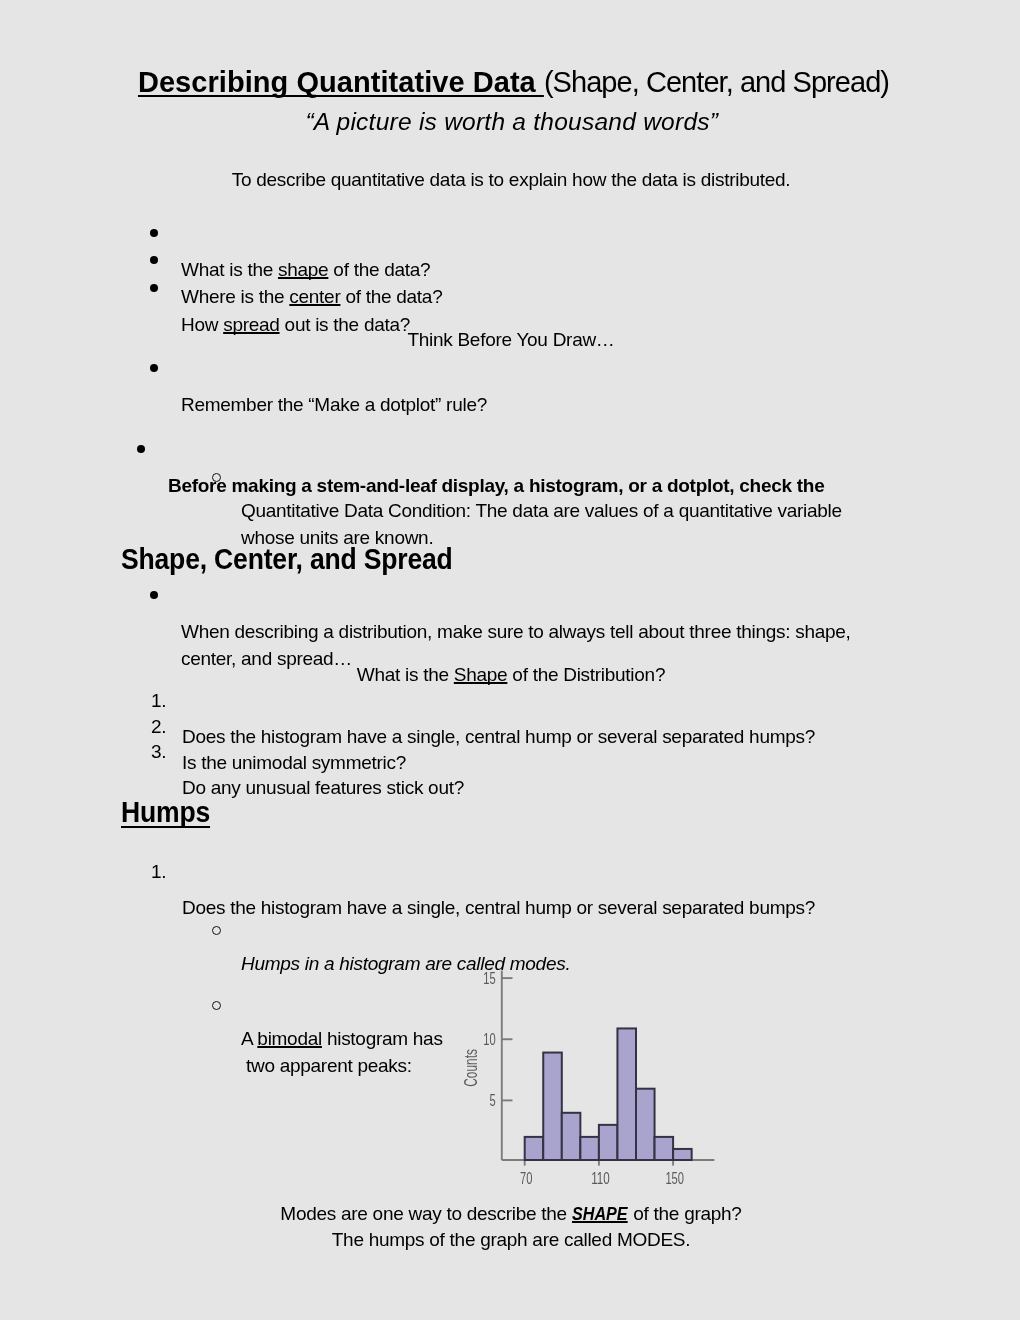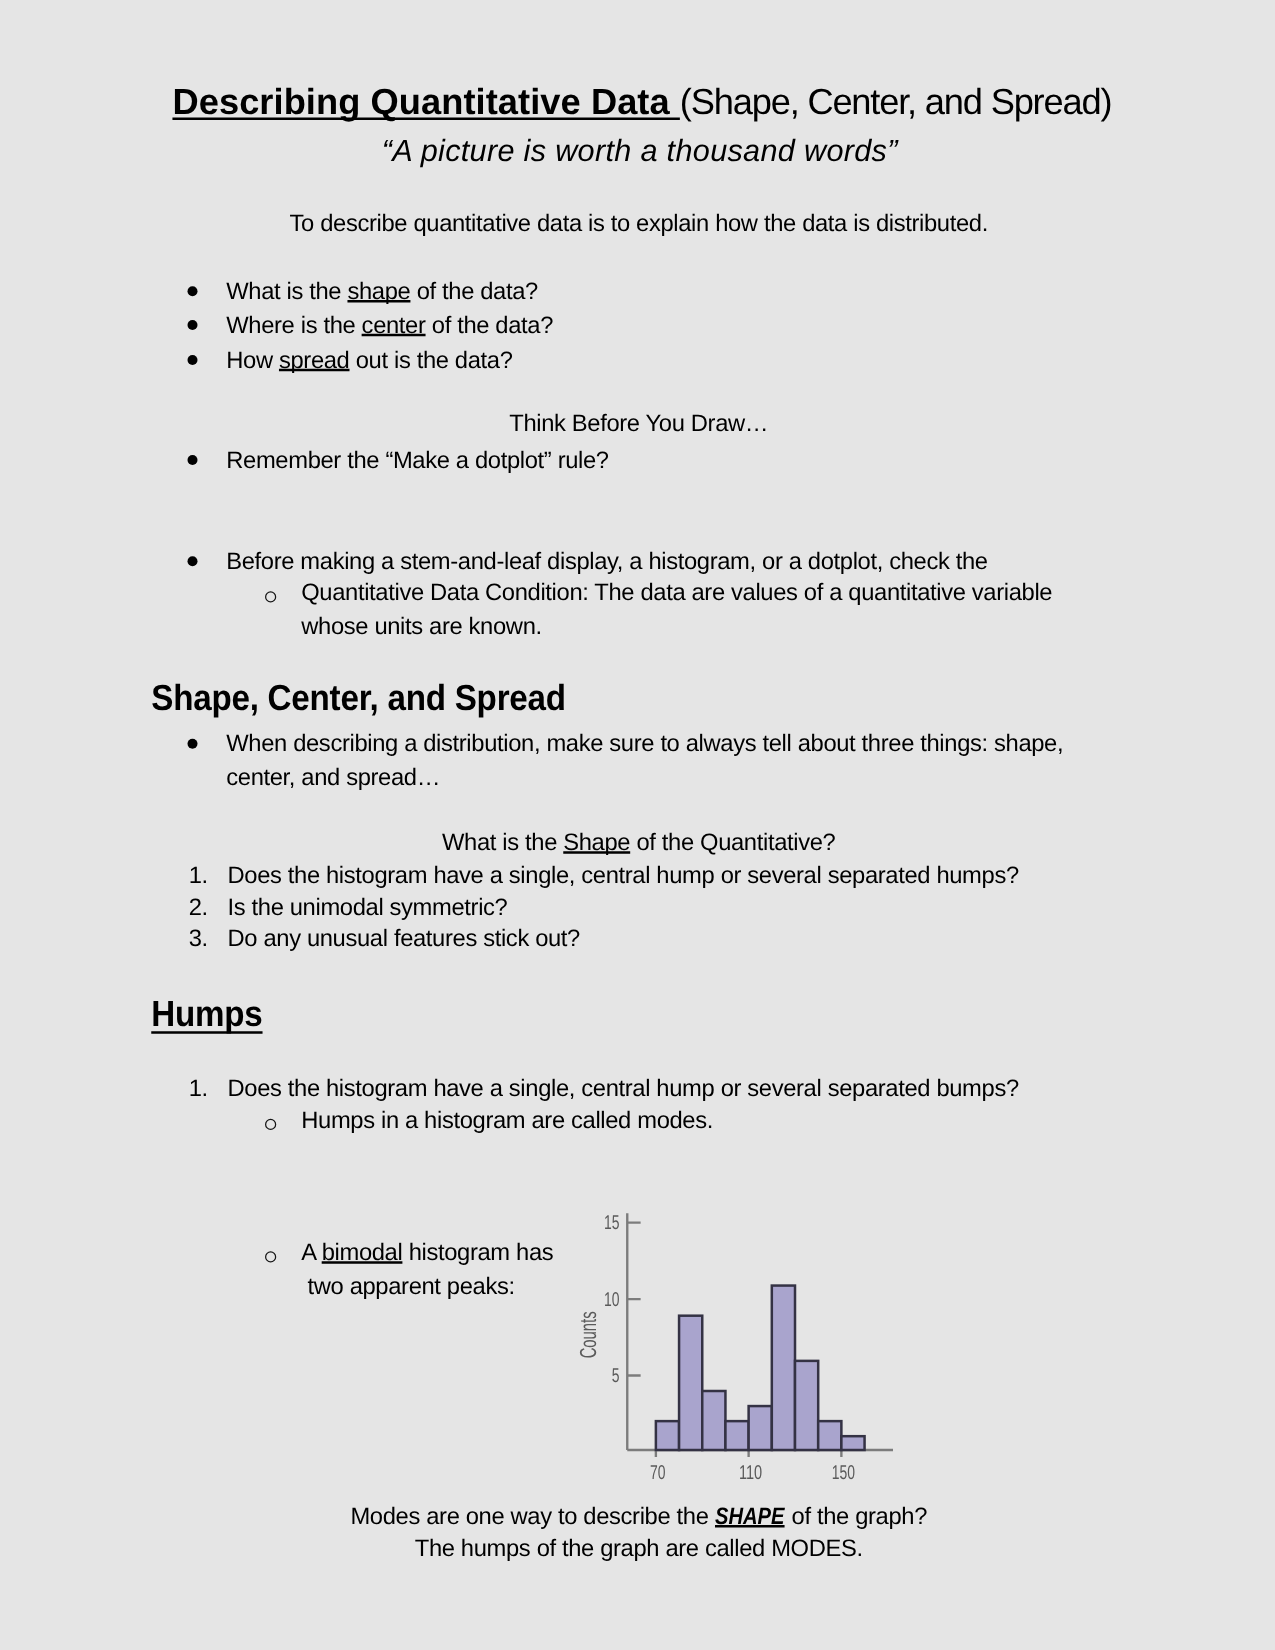--- a/index.html
+++ b/index.html
@@ -36,21 +36,21 @@
   .h1 {
     position:absolute; font-size:29px; line-height:32px; font-weight:bold;
     letter-spacing:-0.2px; white-space:nowrap;
     transform:scaleX(0.915); transform-origin:0 0;
   }
   .h1.ul { text-decoration:underline; text-underline-offset:3.5px; text-decoration-thickness:2px; text-decoration-skip-ink:none; }
 
   
   .bullet-row { position:absolute; font-size:19px; line-height:27px; letter-spacing:-0.28px; }
   .bullet-row .mark { position:absolute; }
-  .bullet-row .body { display:block; }
+  .bullet-row .body { display:block;margin-top:36px; }
 
   u { text-underline-offset:0.8px; text-decoration-skip-ink:none; text-decoration-thickness:1.6px; }
   .shape-em { display:inline-block; transform:scaleX(0.85); transform-origin:0 50%;
               letter-spacing:0px; margin-right:-9px; }
 
   .mark.num { font-variant-numeric:lining-nums; }
   .mark.disc {
     width:8px; height:8px; background:#000; border-radius:50%;
     display:block; position:absolute; top:9px;
   }
@@ -81,58 +81,58 @@
     <span class="mark disc" style="left:-30.6px;"></span>
     <span class="body"><span>How </span><u>spread</u><span> out is the data?</span></span>
   </div>
 
   <div class="para" style="left:121px; top:326px; width:780px;">Think Before You Draw…</div>
 
   <div class="bullet-row" style="left:181px; top:355px; width:760px;">
     <span class="mark disc" style="left:-30.6px;"></span>
     <span class="body">Remember the “Make a dotplot” rule?</span>
   </div>
-  <div class="bullet-row" style="left:181px; top:436px; width:760px;">
+  <div class="bullet-row" style="left:168px; top:436px; width:760px;font-weight:bold;">
     <span class="mark disc" style="left:-30.6px;"></span>
     <span class="body">Before making a stem-and-leaf display, a histogram, or a dotplot, check the</span>
   </div>
   <div class="bullet-row" style="left:241px; top:461px; width:630px;">
     <span class="mark subo" style="left:-29.5px;"></span>
     <span class="body">Quantitative Data Condition: The data are values of a quantitative variable whose units are known.</span>
   </div>
 
   <div class="h1" style="left:121px; top:543px;">Shape, Center, and Spread</div>
 
   <div class="bullet-row" style="left:181px; top:582px; width:680px;">
     <span class="mark disc" style="left:-30.6px;"></span>
     <span class="body">When describing a distribution, make sure to always tell about three things: shape, center, and spread…</span>
   </div>
 
-  <div class="para" style="left:121px; top:661px; width:780px;"><span>What is the </span><u>Shape</u><span> of the Quantitative?</span></div>
+  <div class="para" style="left:121px; top:661px; width:780px;"><span>What is the </span><u>Shape</u><span> of the Distribution?</span></div>
 
   <div class="bullet-row" style="left:182px; top:686.5px; width:760px;">
     <span class="mark num" style="left:-31px;">1.</span>
     <span class="body">Does the histogram have a single, central hump or several separated humps?</span>
   </div>
   <div class="bullet-row" style="left:182px; top:712.5px; width:760px;">
     <span class="mark num" style="left:-31px;">2.</span>
     <span class="body">Is the unimodal symmetric?</span>
   </div>
   <div class="bullet-row" style="left:182px; top:737.5px; width:760px;">
     <span class="mark num" style="left:-31px;">3.</span>
     <span class="body">Do any unusual features stick out?</span>
   </div>
 
   <div class="h1 ul" style="left:121px; top:796px;">Humps</div>
 
   <div class="bullet-row" style="left:182px; top:858px; width:760px;">
     <span class="mark num" style="left:-31px;">1.</span>
     <span class="body">Does the histogram have a single, central hump or several separated bumps?</span>
   </div>
-  <div class="bullet-row" style="left:241px; top:883px; width:700px;">
+  <div class="bullet-row" style="left:241px; top:914px; width:700px;font-style:italic;">
     <span class="mark subo" style="left:-29.5px;"></span>
     <span class="body">Humps in a histogram are called modes.</span>
   </div>
   <div class="bullet-row" style="left:241px; top:989px; width:250px;">
     <span class="mark subo" style="left:-29.5px;"></span>
     <span class="body"><span>A </span><u>bimodal</u><span> histogram has</span><br><span>&nbsp;two apparent peaks:</span></span>
   </div>
 
   <div id="chart-wrap" style="position:absolute; left:450px; top:962px; width:290px; height:240px;">
     <svg id="chart-svg" width="290" height="240" viewBox="0 0 290 240">

